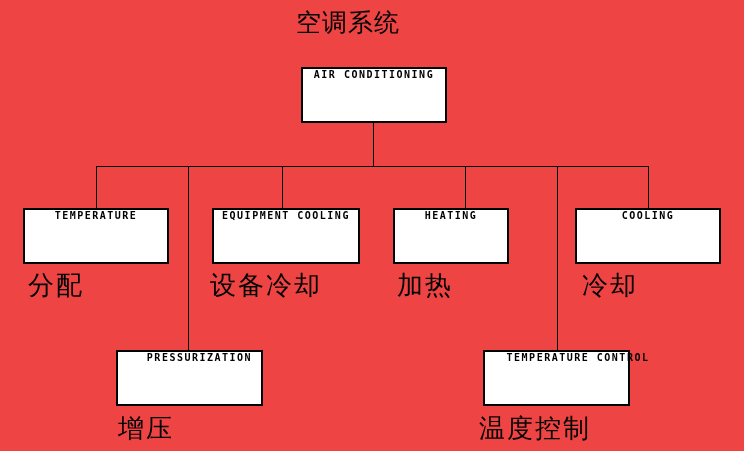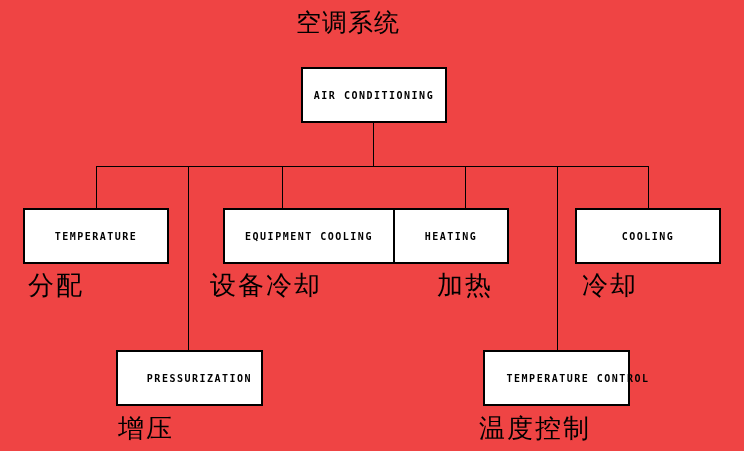--- a/index.html
+++ b/index.html
@@ -24,21 +24,21 @@
     color: #000000;
     letter-spacing: 1px;
     white-space: nowrap;
   }
   .node-box {
     position: absolute;
     box-sizing: border-box;
     border: 2px solid #000000;
     background: #ffffff;
     display: flex;
-    align-items: center;
+    align-items: flex-start;
     justify-content: center;
     width: 147px;
     height: 56px;
   }
   .node-box .node-label {
     font-family: "DejaVu Sans Mono", monospace;
     font-size: 10px;
     font-weight: bold;
     color: #000000;
     letter-spacing: 1.5px;
@@ -55,30 +55,30 @@
   .connector {
     position: absolute;
     background: #000000;
   }
   .connector.h { height: 1px; }
   .connector.v { width: 1px; }
 
   
   #box-air-conditioning   { left: 301px; top: 67px;  width: 146px; }
   #box-distribution       { left: 23px;  top: 208px; width: 146px; }
-  #box-equipment-cooling  { left: 223px; top: 208px; width: 172px; }
+  #box-equipment-cooling  { left: 212px; top: 208px; width: 148px; }
   #box-heating            { left: 393px; top: 208px; width: 116px; }
   #box-cooling            { left: 575px; top: 208px; width: 146px; }
   #box-pressurization     { left: 116px; top: 350px; width: 147px; padding-left: 20px; }
   #box-temperature-control{ left: 483px; top: 350px; width: 147px; padding-left: 43px; }
 
   
   #cap-distribution        { left: 28px;  top: 268px; }
   #cap-equipment-cooling   { left: 210px; top: 268px; }
-  #cap-heating             { left: 397px; top: 268px; margin-left: 40px; }
+  #cap-heating             { left: 397px; top: 268px; }
   #cap-cooling             { left: 582px; top: 268px; }
   #cap-pressurization      { left: 118px; top: 411px; }
   #cap-temperature-control { left: 479px; top: 411px; }
 
   
   #stem-root   { left: 373px; top: 123px; height: 43px; }
   #bus-main    { left: 96px;  top: 166px; width: 553px; }
   #drop-distribution        { left: 96px;  top: 166px; height: 42px; }
   #drop-pressurization      { left: 188px; top: 166px; height: 184px; }
   #drop-equipment-cooling   { left: 282px; top: 166px; height: 42px; }

